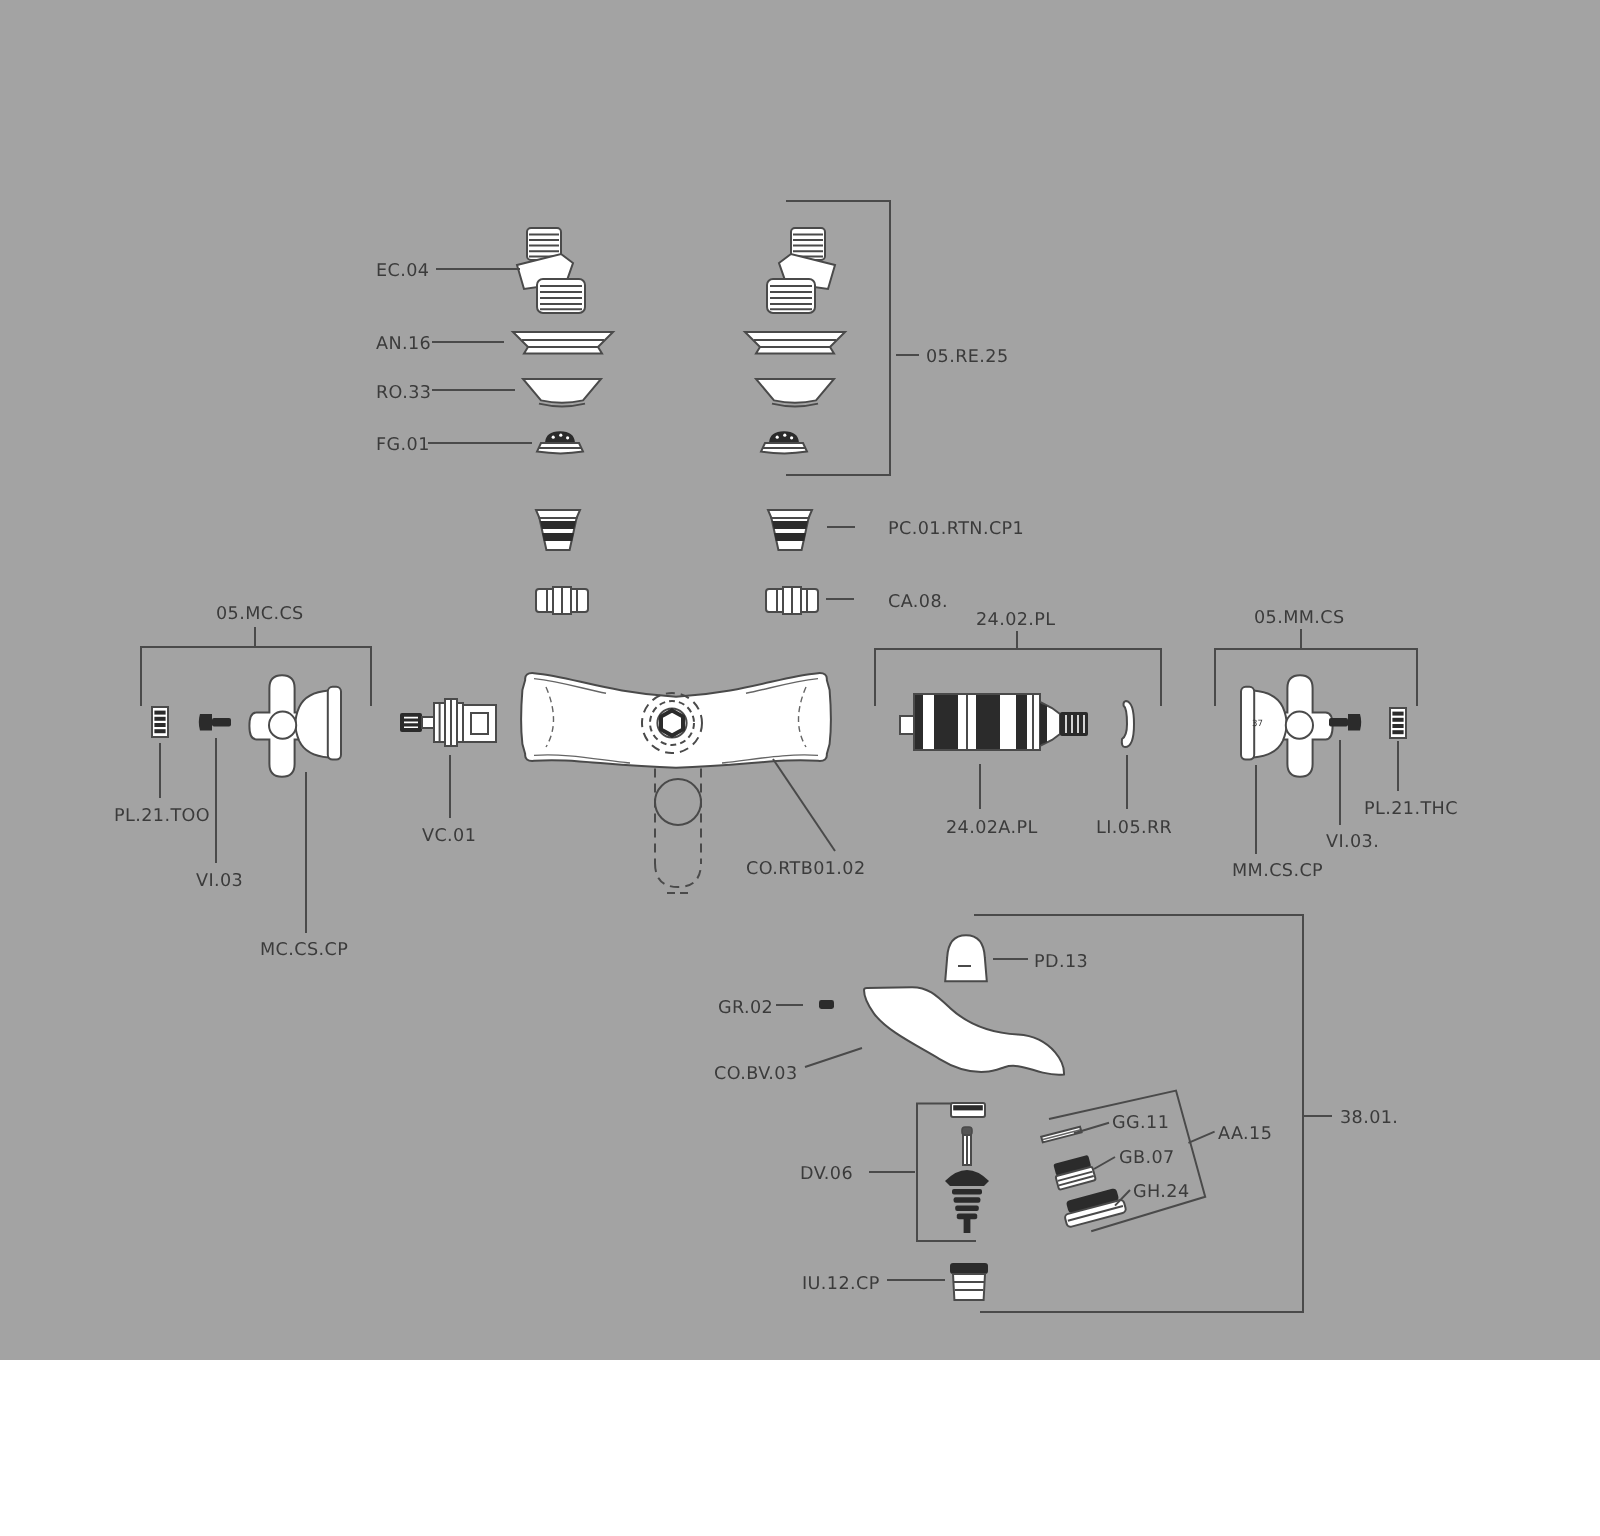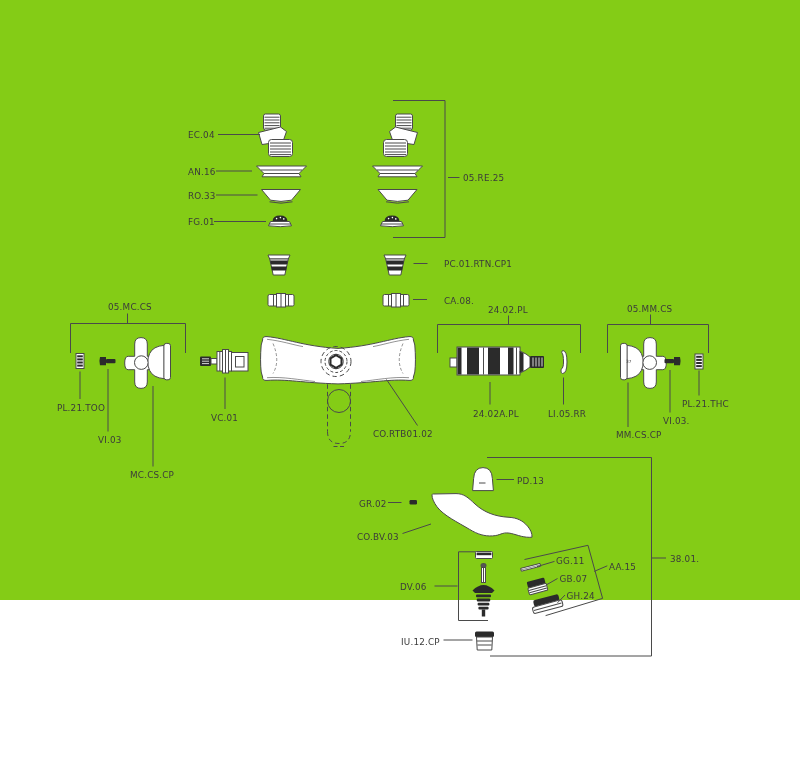--- a/index.html
+++ b/index.html
@@ -1,16 +1,16 @@
 <!DOCTYPE html>
 <html><head>
 <meta charset="utf-8">
 <style>
   html,body{margin:0;padding:0;background:#ffffff;width:800px;height:768px;overflow:hidden;}
-  .canvas{position:relative;width:800px;height:600px;background:#84cc16;}
+  .canvas{position:relative;width:800px;height:680px;background:#a3a3a3;}
   .lbl{font-family:"DejaVu Sans",sans-serif;font-size:8.8px;fill:#3b3b3b;letter-spacing:.2px;}
   .tiny{font-family:"DejaVu Sans",sans-serif;font-size:4.3px;fill:#3b3b3b;}
   .wf{fill:#fff;stroke:#4a4a4a;stroke-width:1;}
   .ln{stroke:#4a4a4a;stroke-width:1;fill:none;}
   .thin{stroke:#4a4a4a;stroke-width:.7;fill:none;opacity:.85;}
   .bk{stroke:#4a4a4a;stroke-width:1;fill:none;}
   .ld{stroke:#4a4a4a;stroke-width:1;fill:none;}
   .dash{stroke-dasharray:4.5 3;}
   .dk{fill:#2b2b2b;stroke:none;}
 </style>

